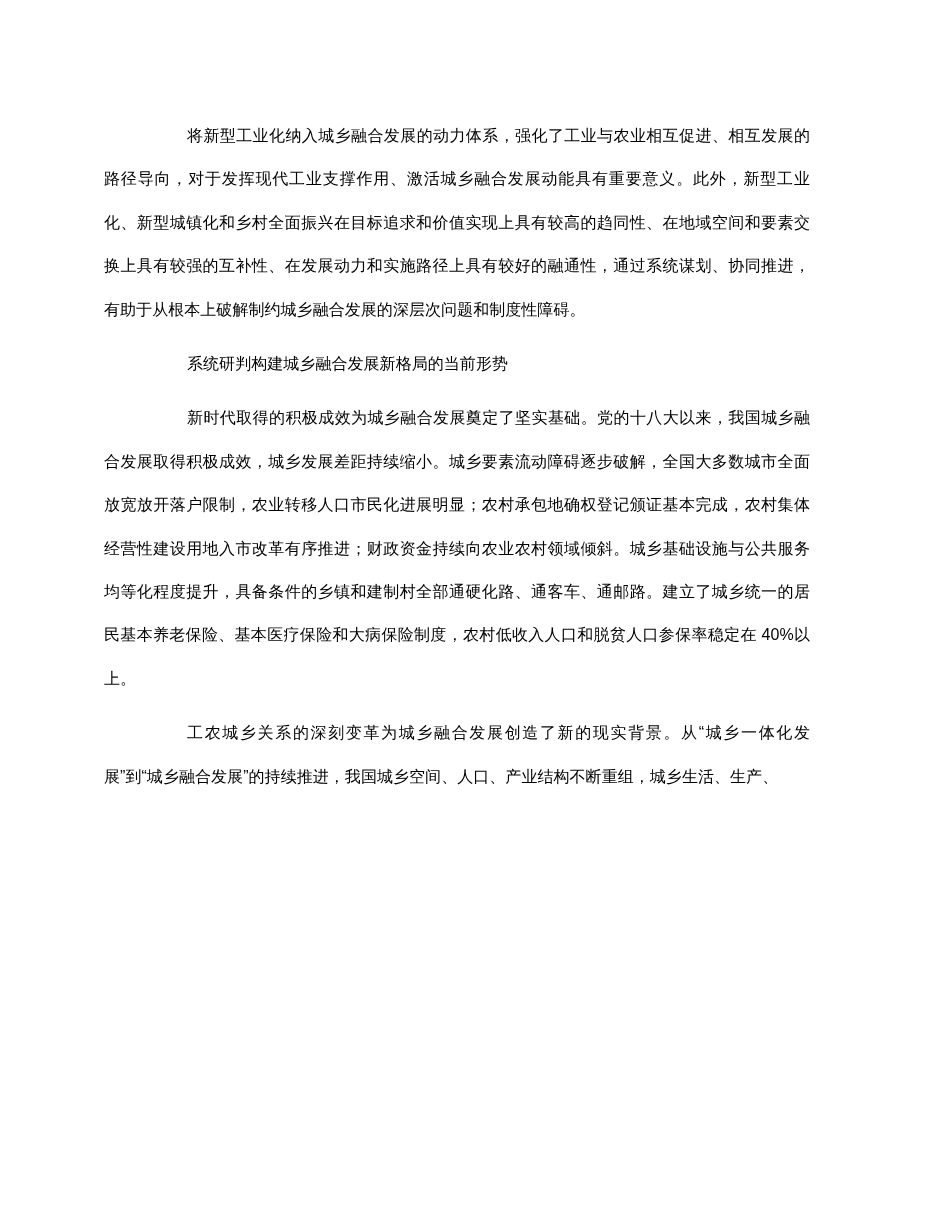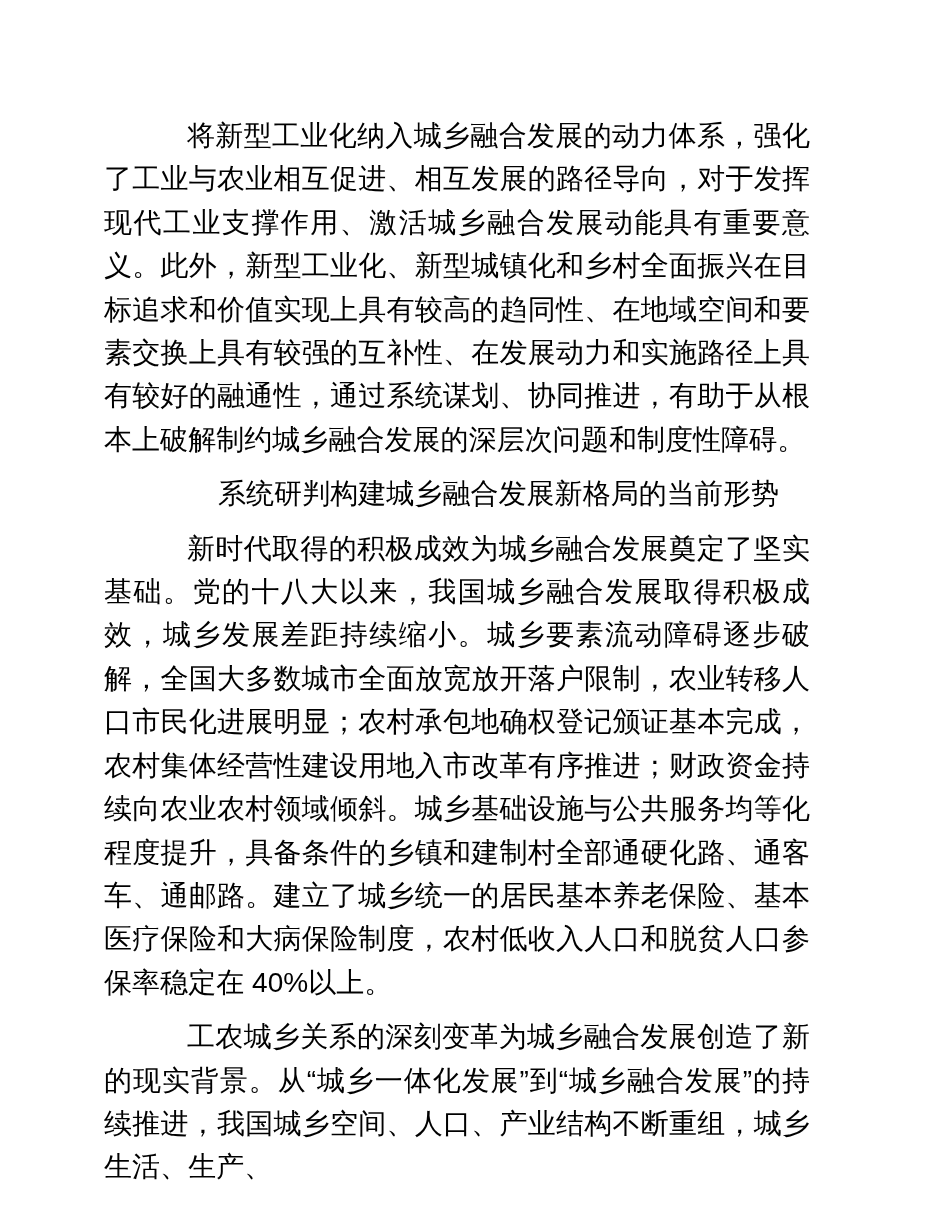--- a/index.html
+++ b/index.html
@@ -15,30 +15,30 @@
   .page {
     box-sizing: border-box;
     width: 950px;
     height: 1230px;
     background: #ffffff;
     padding: 114px 140px 0 104px;
   }
   .para {
     margin: 0 0 11px 0;
     font-family: "Liberation Sans", "DejaVu Sans", sans-serif;
-    font-size: 28px;
+    font-size: 16px;
     line-height: 43.4px;
     color: #000000;
     text-align: justify;
     text-indent: 83px;
     letter-spacing: 0.05px;
     word-break: normal;
   }
   .para.heading {
-    text-align: center;
+    text-align: left;
   }
   .para:last-child {
     margin-bottom: 0;
   }
 </style>
 </head>
 <body>
 
 <div class="page">
   <p class="para">将新型工业化纳入城乡融合发展的动力体系，强化了工业与农业相互促进、相互发展的路径导向，对于发挥现代工业支撑作用、激活城乡融合发展动能具有重要意义。此外，新型工业化、新型城镇化和乡村全面振兴在目标追求和价值实现上具有较高的趋同性、在地域空间和要素交换上具有较强的互补性、在发展动力和实施路径上具有较好的融通性，通过系统谋划、协同推进，有助于从根本上破解制约城乡融合发展的深层次问题和制度性障碍。</p>

